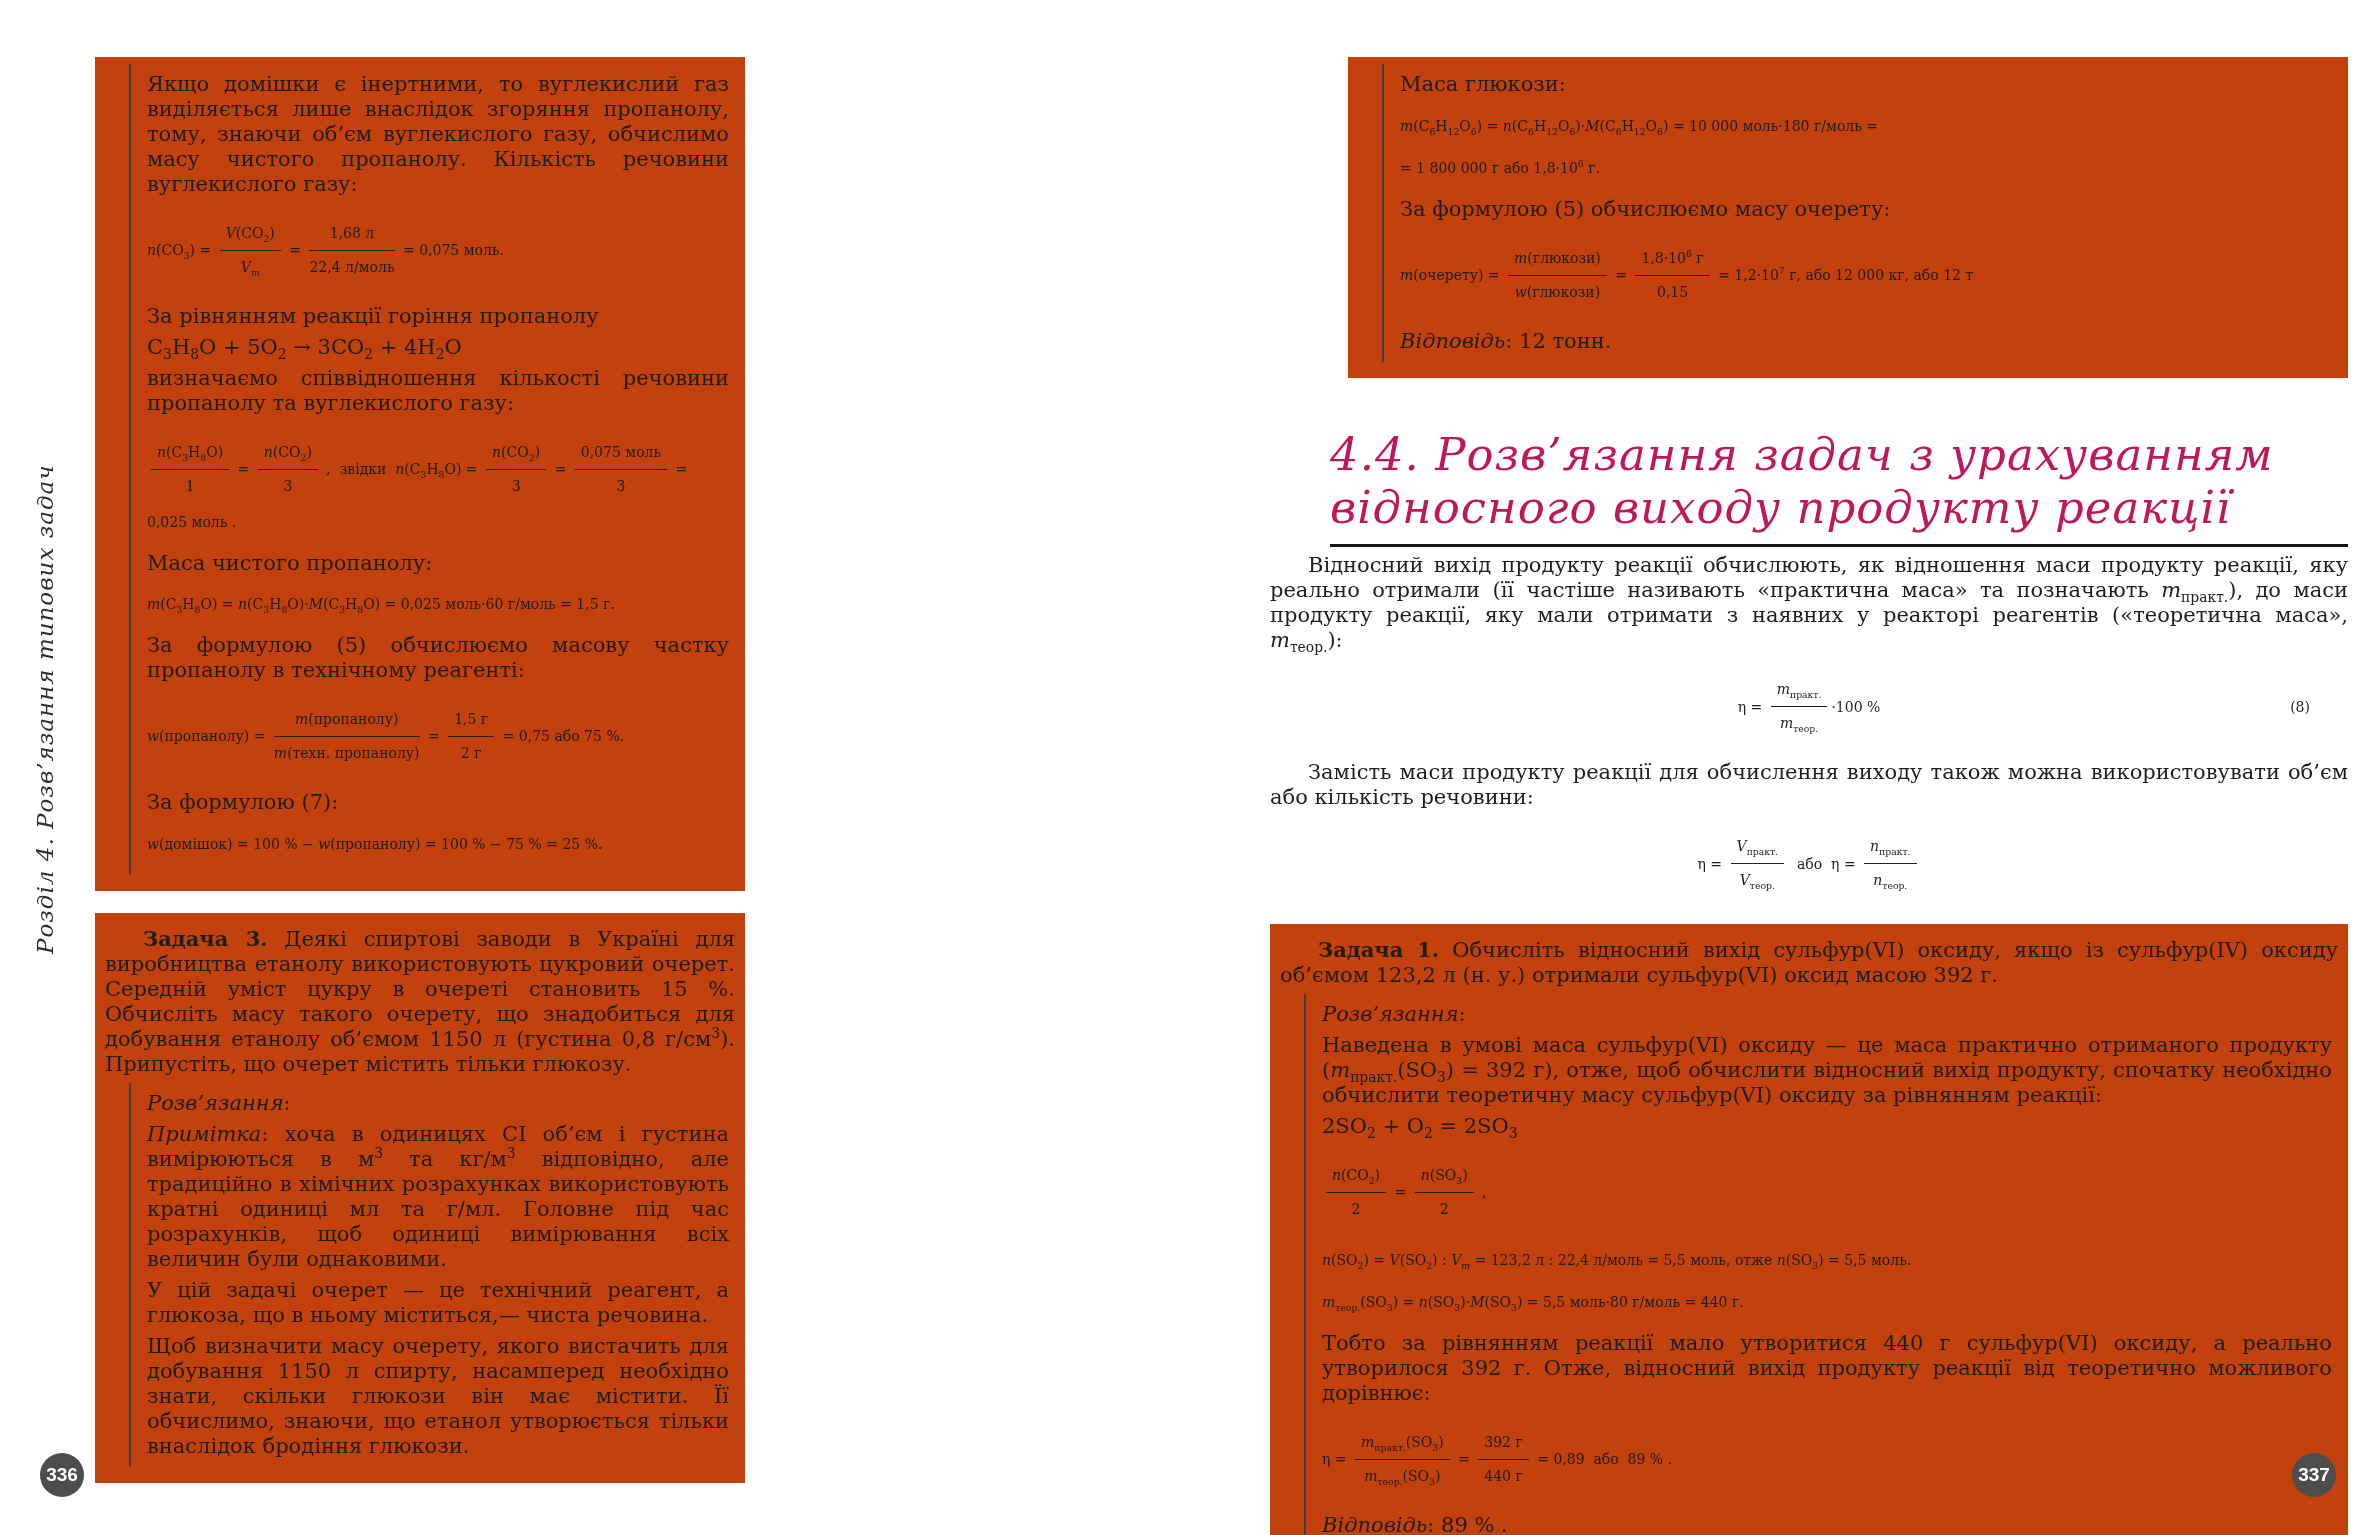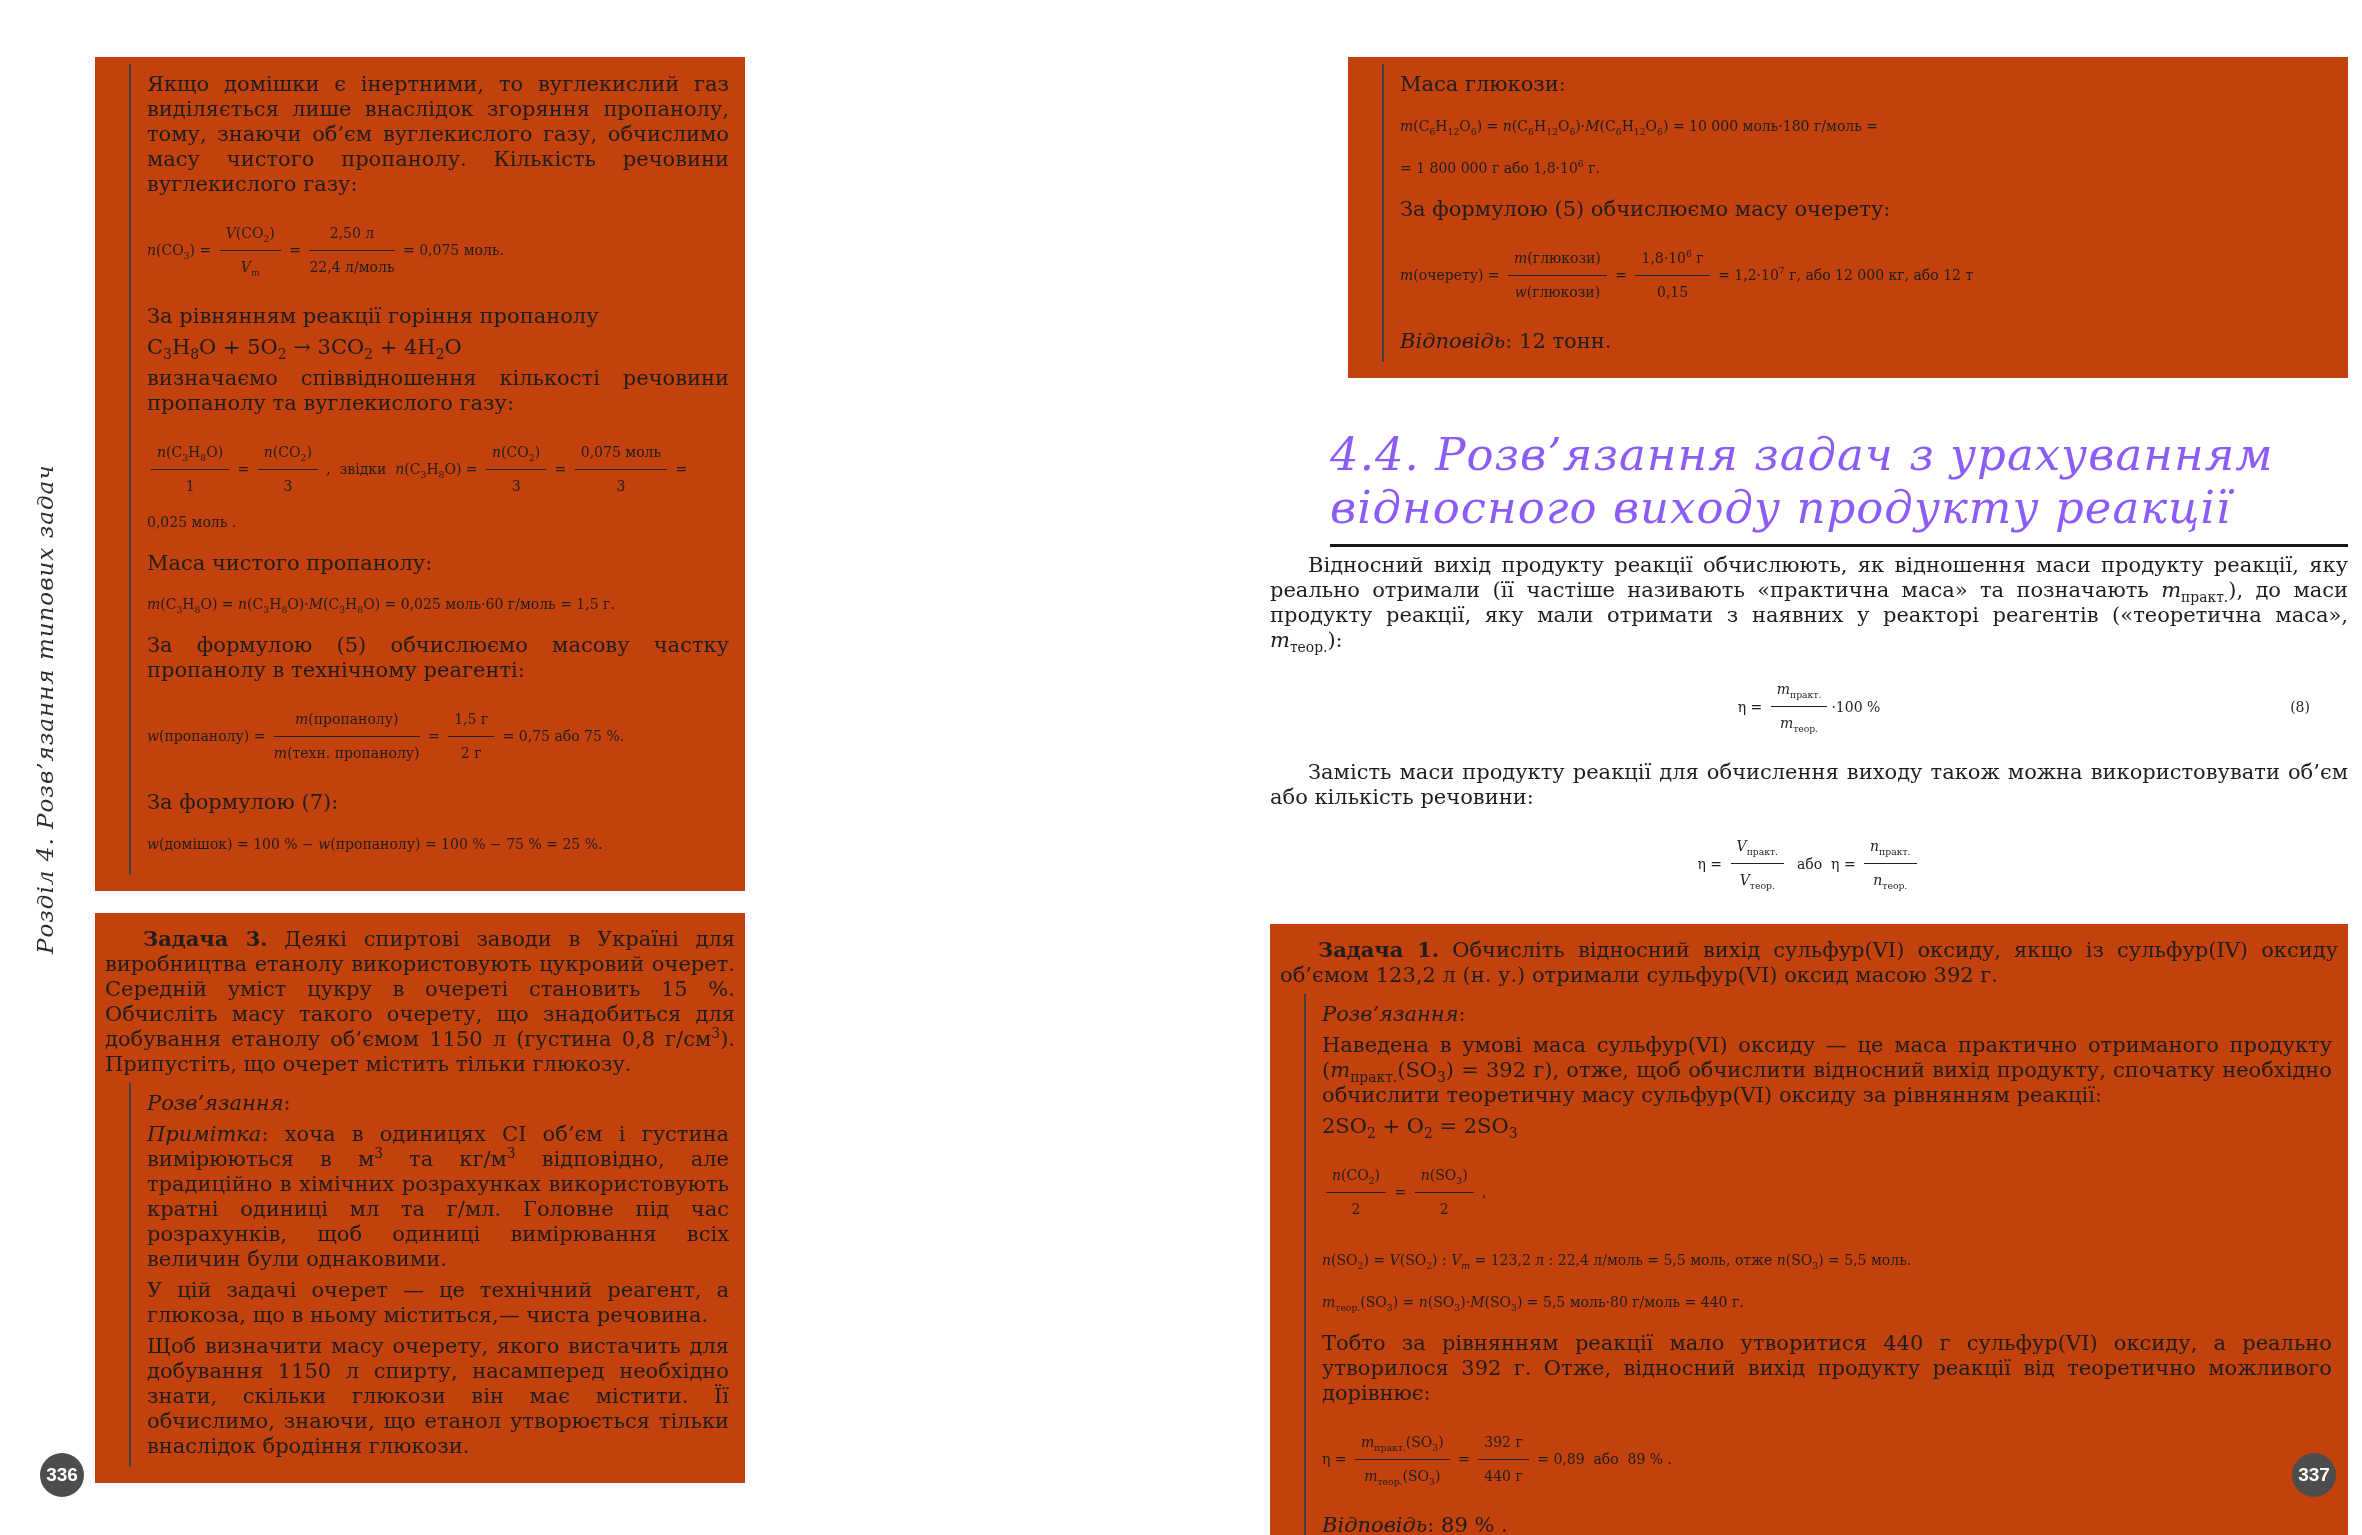--- a/index.html
+++ b/index.html
@@ -23,21 +23,21 @@
   .frac { display:inline-block; vertical-align:middle; text-align:center; margin:8px 4px; }
   .frac .num { display:block; border-bottom:1.7px solid #222; padding:0 6px 3px 6px; }
   .frac .den { display:block; padding-top:3px; }
   .fml-chunk { vertical-align:middle; }
 
   .cont-indent { margin-left:78px; }
   .problem-block { margin-top:22px; }
 
   .section-heading {
     margin:50px 0 0 60px; font-style:italic; font-size:45px; line-height:53px;
-    font-family:"DejaVu Serif", serif; color:#8b5cf6; letter-spacing:1px;
+    font-family:"DejaVu Serif", serif; color:#be185d; letter-spacing:1px;
   }
   .section-rule { border-top:3px solid #151515; margin:10px 0 0 60px; }
   .section-para { }
 
   .formula-center { text-align:center; position:relative; }
   .eq-number { position:absolute; right:38px; top:50%; transform:translateY(-50%); }
 
   .sidebar-label {
     position:absolute; left:32px; top:954px; transform:rotate(-90deg);
     transform-origin:0 0; white-space:nowrap; font-style:italic;
@@ -58,21 +58,21 @@
 
 <div class="canvas">
 
   <div class="sidebar-label">Розділ 4. Розв’язання типових задач</div>
 
   <div class="col left-col">
 
     <div class="graybox">
       <div class="rule-content">
         <p class="txt">Якщо домішки є інертними, то вуглекислий газ виділяється лише внаслідок згоряння пропанолу, тому, знаючи об’єм вуглекислого газу, обчислимо масу чистого пропанолу. Кількість речовини вуглекислого газу:</p>
-        <div class="formula"><span class="fml-chunk"><i>n</i>(CO<sub>3</sub>) = </span><span class="frac"><span class="num"><i>V</i>(CO<sub>2</sub>)</span><span class="den"><i>V</i><sub><i>m</i></sub></span></span><span class="fml-chunk"> = </span><span class="frac"><span class="num">2,50 л</span><span class="den">22,4 л/моль</span></span><span class="fml-chunk"> = 0,075 моль.</span></div>
+        <div class="formula"><span class="fml-chunk"><i>n</i>(CO<sub>3</sub>) = </span><span class="frac"><span class="num"><i>V</i>(CO<sub>2</sub>)</span><span class="den"><i>V</i><sub><i>m</i></sub></span></span><span class="fml-chunk"> = </span><span class="frac"><span class="num">1,68 л</span><span class="den">22,4 л/моль</span></span><span class="fml-chunk"> = 0,075 моль.</span></div>
         <p class="txt eqline">За рівнянням реакції горіння пропанолу</p>
         <p class="txt eqline">C<sub>3</sub>H<sub>8</sub>O + 5O<sub>2</sub> → 3CO<sub>2</sub> + 4H<sub>2</sub>O</p>
         <p class="txt">визначаємо співвідношення кількості речовини пропанолу та вуглекислого газу:</p>
         <div class="formula"><span class="frac"><span class="num"><i>n</i>(C<sub>3</sub>H<sub>8</sub>O)</span><span class="den">1</span></span><span class="fml-chunk"> = </span><span class="frac"><span class="num"><i>n</i>(CO<sub>2</sub>)</span><span class="den">3</span></span><span class="fml-chunk"> ,&nbsp; звідки&nbsp; <i>n</i>(C<sub>3</sub>H<sub>8</sub>O) = </span><span class="frac"><span class="num"><i>n</i>(CO<sub>2</sub>)</span><span class="den">3</span></span><span class="fml-chunk"> = </span><span class="frac"><span class="num">0,075 моль</span><span class="den">3</span></span><span class="fml-chunk"> = 0,025 моль .</span></div>
         <p class="txt eqline">Маса чистого пропанолу:</p>
         <div class="formula"><span class="fml-chunk"><i>m</i>(C<sub>3</sub>H<sub>8</sub>O) = <i>n</i>(C<sub>3</sub>H<sub>8</sub>O)·<i>M</i>(C<sub>3</sub>H<sub>8</sub>O) = 0,025 моль·60 г/моль = 1,5 г.</span></div>
         <p class="txt">За формулою (5) обчислюємо масову частку пропанолу в технічному реагенті:</p>
         <div class="formula"><span class="fml-chunk"><i>w</i>(пропанолу) = </span><span class="frac"><span class="num"><i>m</i>(пропанолу)</span><span class="den"><i>m</i>(техн. пропанолу)</span></span><span class="fml-chunk"> = </span><span class="frac"><span class="num">1,5 г</span><span class="den">2 г</span></span><span class="fml-chunk"> = 0,75 або 75 %.</span></div>
         <p class="txt eqline">За формулою (7):</p>
         <div class="formula"><span class="fml-chunk"><i>w</i>(домішок) = 100 % − <i>w</i>(пропанолу) = 100 % − 75 % = 25 %.</span></div>

